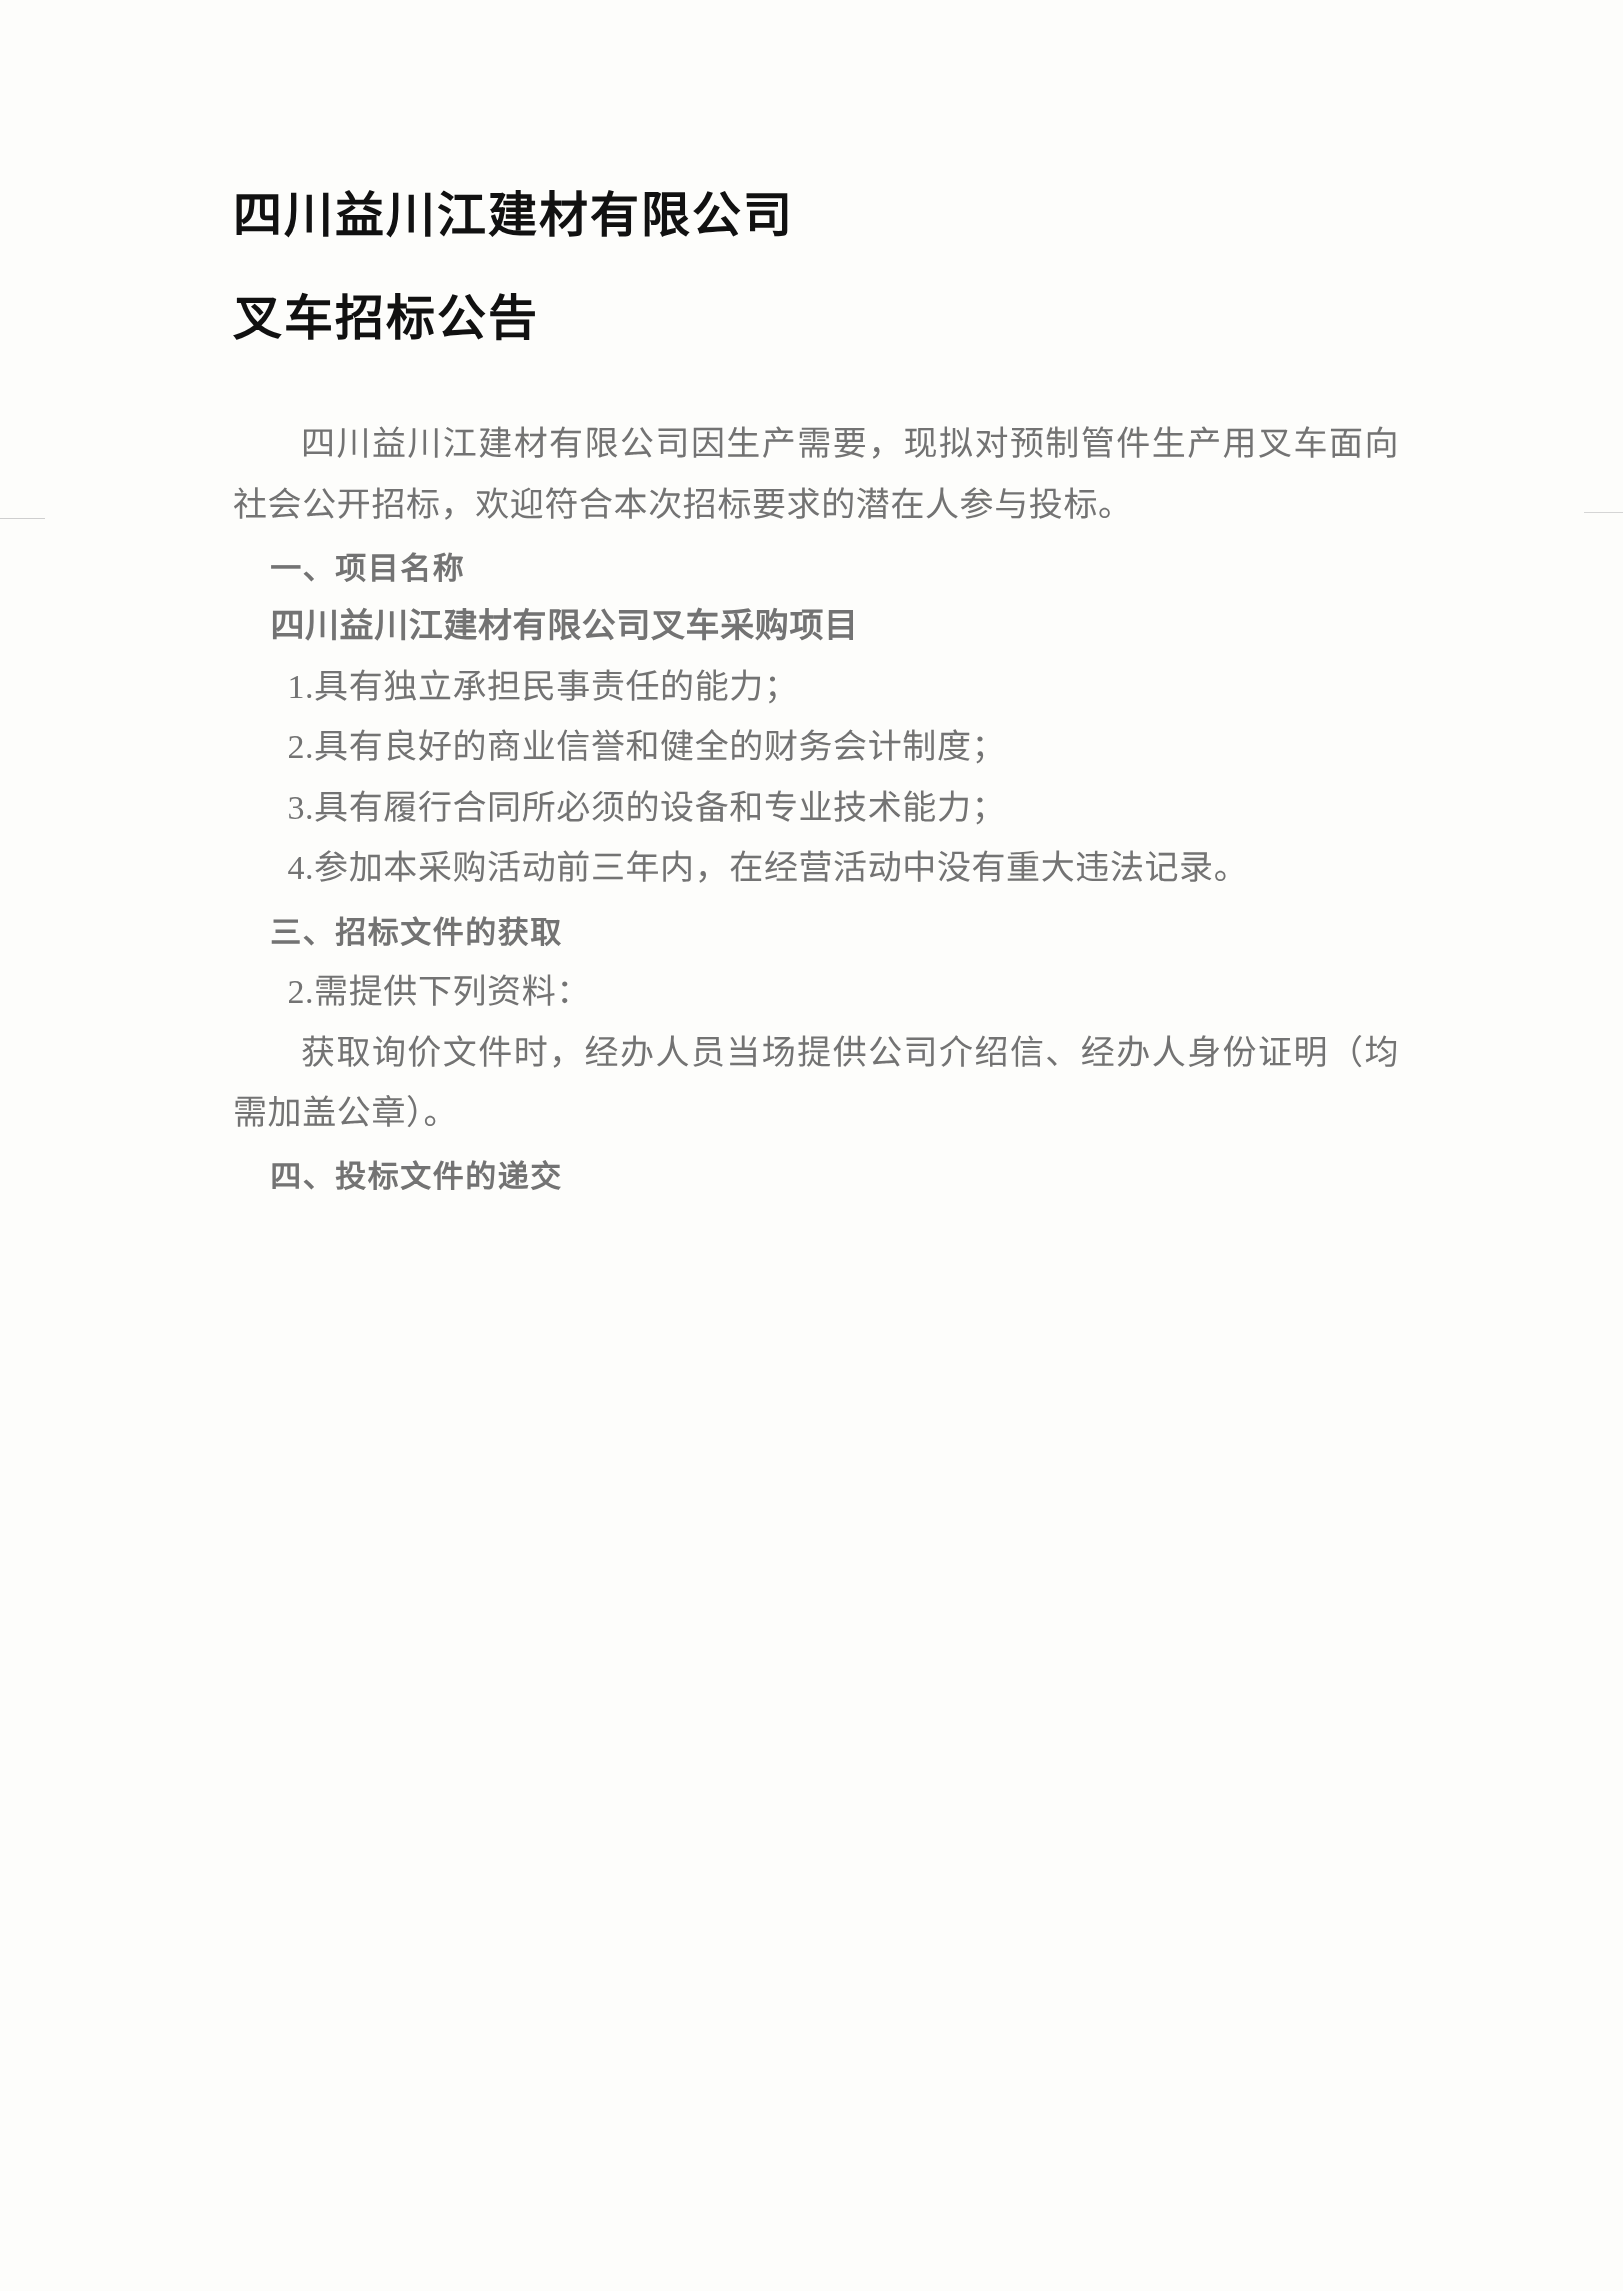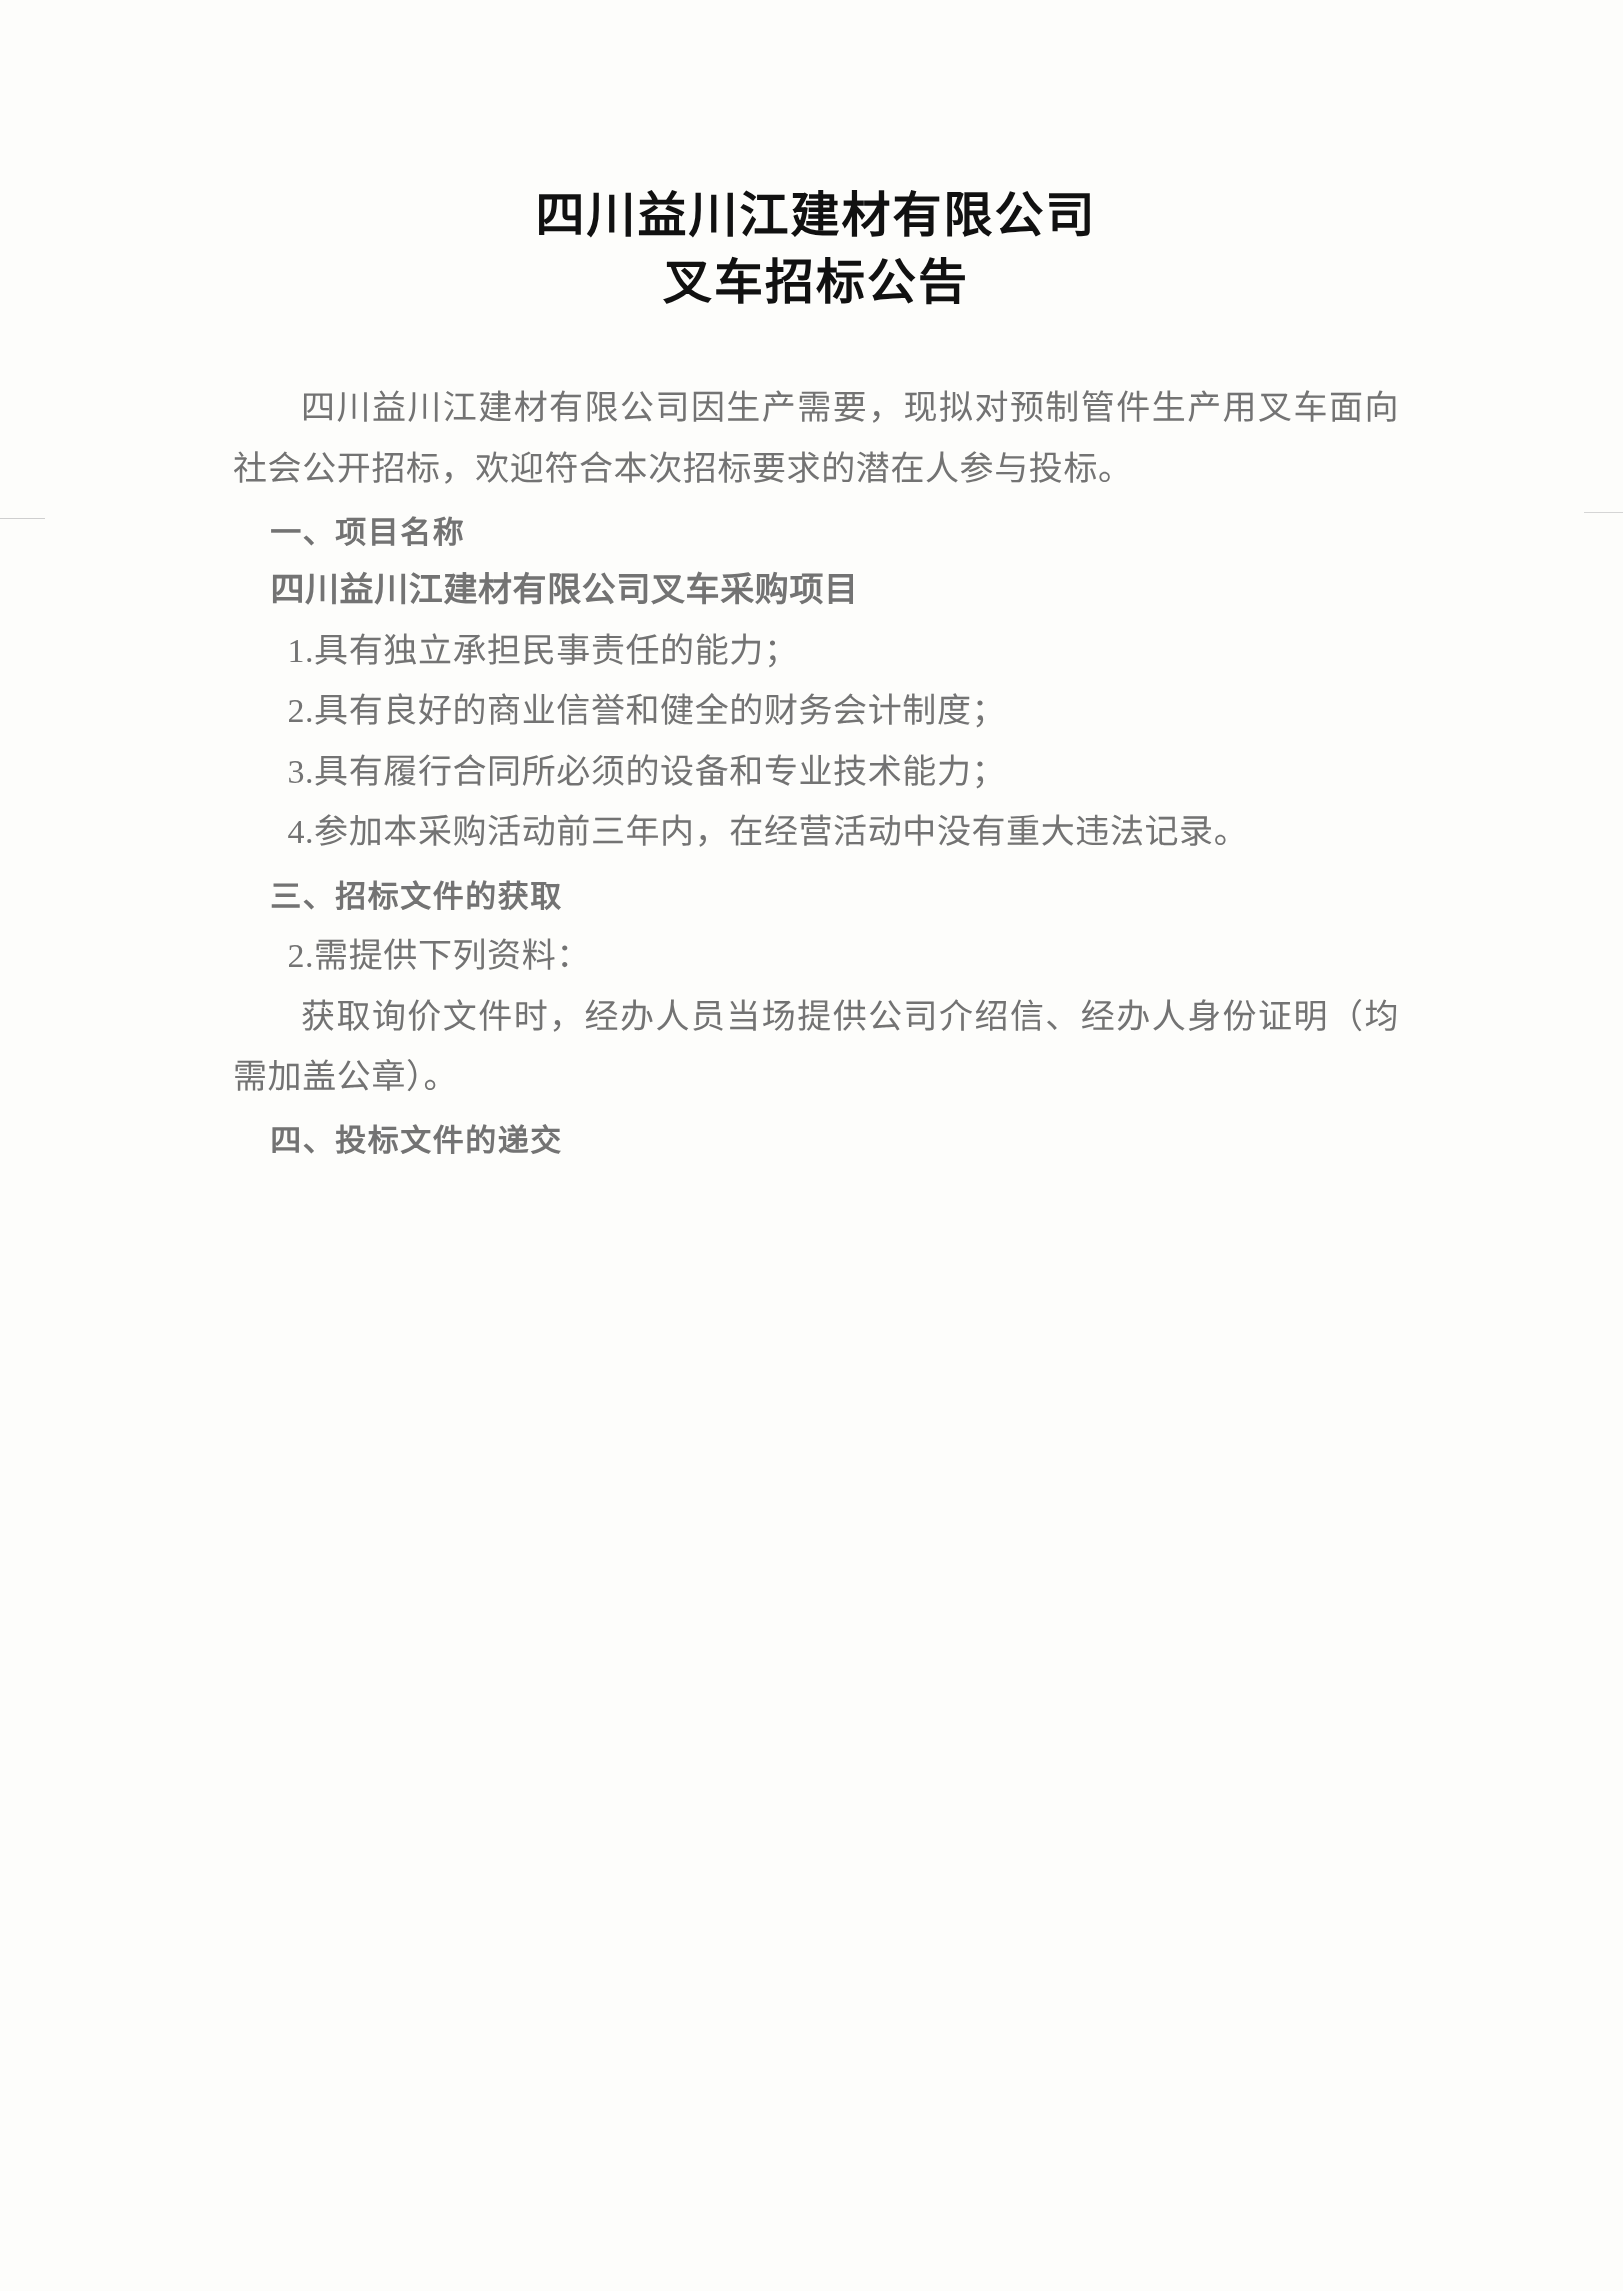--- a/index.html
+++ b/index.html
@@ -38,31 +38,31 @@
     height: 1px;
     background: #d5d5d5;
   }
   .content {
     position: absolute;
     left: 233px;
     top: 182px;
     width: 1166px;
   }
   .doc-title {
-    text-align: center;
     font-family: "DejaVu Serif", "Liberation Serif", serif;
     font-weight: 700;
     font-size: 49px;
     line-height: 1.36;
     letter-spacing: 2px;
     color: #111111;
     margin: 0 0 5.9px 0;
   }
   .doc-title .line2 {
     display: block;
+    margin-top: 36px;
   }
   .body-block {
     margin-top: 63px;
   }
   p {
     margin: 0;
     font-size: 34px;
     line-height: 1.78;
     letter-spacing: 0.6px;
     color: #737373;

